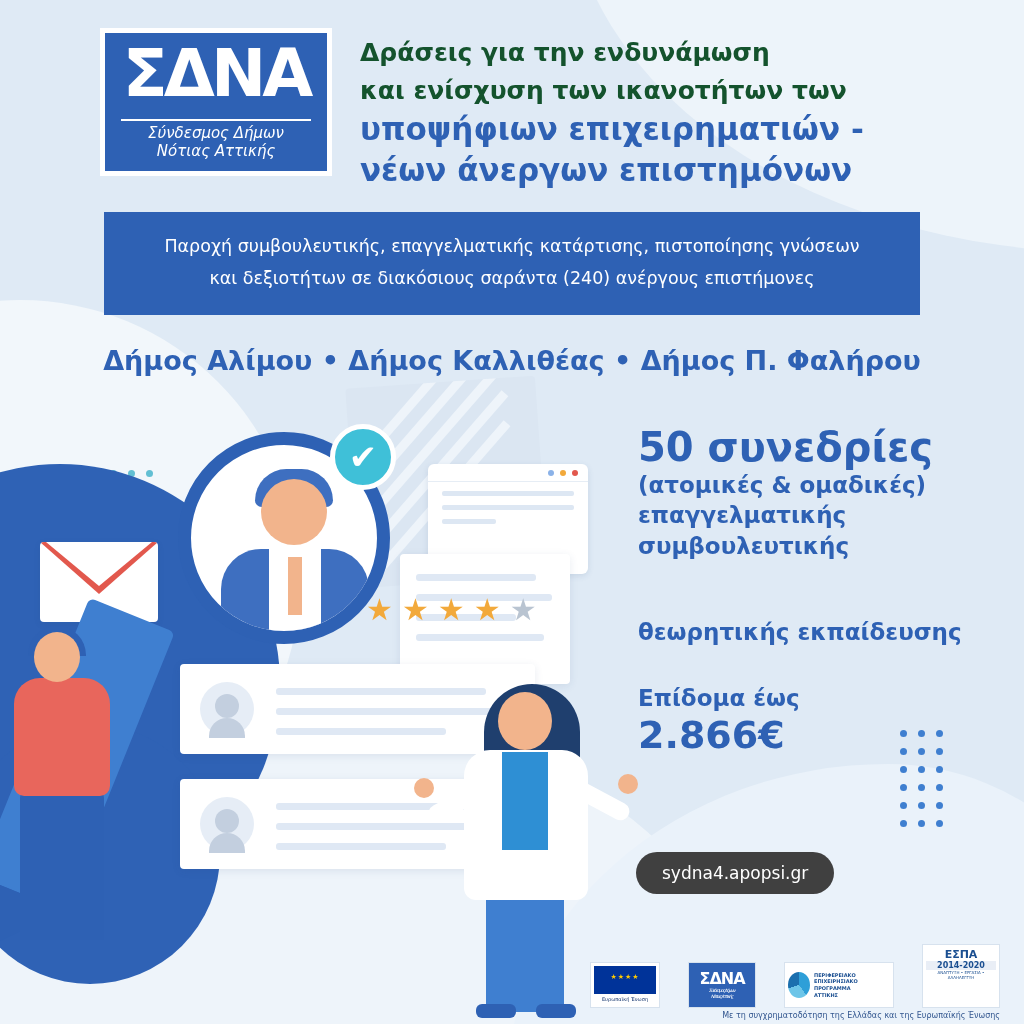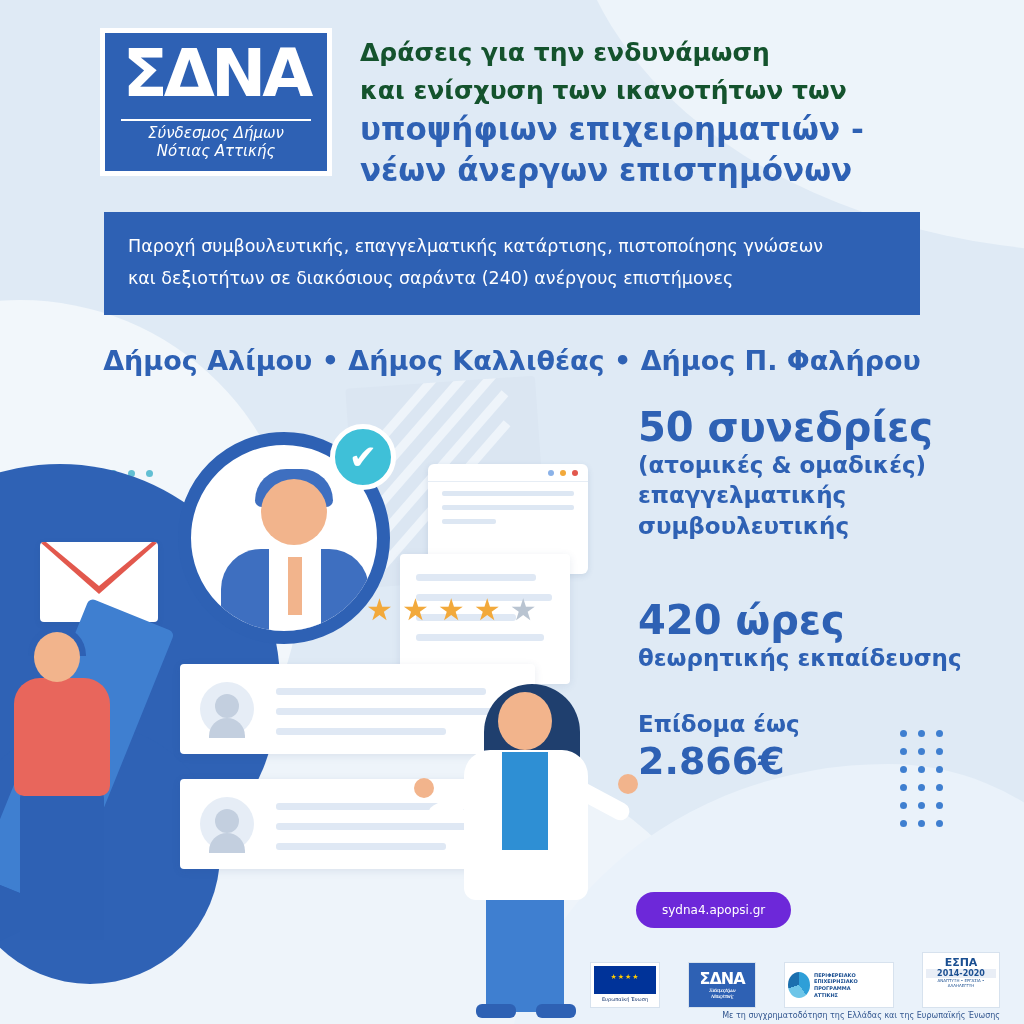--- a/index.html
+++ b/index.html
@@ -96,49 +96,49 @@
   .header-text .l3, .header-text .l4 {
     color: #2e61b4; font-size: 31px; font-weight: bold; line-height: 1.32;
   }
   .header-text .l4 { }
 
   
   .banner {
     position: absolute; top: 212px; left: 104px;
     width: 816px; padding: 18px 24px 20px;
     background: #2e61b4; color: #ffffff;
+    text-align: center;
   }
   .banner div { font-size: 17.5px; line-height: 1.85; }
   .banner b { font-weight: normal; }
 
   
   .municipalities {
     position: absolute; top: 345px; left: 0; width: 1024px;
     text-align: center;
     color: #2e61b4; font-size: 27px; font-weight: bold;
   }
 
   
-  .stats { position: absolute; top: 404px; left: 638px; width: 330px; }
+  .stats { position: absolute; top: 424px; left: 638px; width: 330px; }
   .stat-num {
     color: #2e61b4; font-size: 40px; font-weight: bold; line-height: 1.15;
   }
   .stat-line {
     color: #2e61b4; font-size: 23px; font-weight: bold; line-height: 1.32;
   }
   .stat-block-2 { margin-top: 56px; }
   .stat-block-3 { margin-top: 36px; }
   .stat-block-3 .stat-num { font-size: 38px; }
 
   .url-pill {
     position: absolute; top: 852px; left: 636px;
-    background: #6d28d9; color: #ffffff;
+    background: #404040; color: #ffffff;
     padding: 11px 26px; border-radius: 22px;
-    font-size: 12px;
-    margin-top: 40px;
+    font-size: 17px;
   }
 
   
   .illus { position: absolute; left: 0; bottom: 0; width: 640px; height: 660px; }
 
   .doc-bg {
     position: absolute; left: 352px; top: 18px;
     width: 190px; height: 200px;
     background: #dbe6f2; border-radius: 4px;
     transform: rotate(-4deg);
@@ -284,21 +284,21 @@
     color: #ffcc00; font-size: 7px; letter-spacing: 1px;
   }
   .eu .cap { font-size: 5px; color: #10316b; padding-top: 2px; }
   .sydna-mini { width: 68px; height: 46px; background: #2e61b4; color: #fff;
     font-size: 16px; font-weight: bold; padding-top: 6px; letter-spacing: -1px; }
   .sydna-mini .cap { font-size: 4.5px; font-style: italic; font-weight: normal; line-height: 1.3; }
   .pep { width: 110px; height: 46px; display: flex; align-items: center; gap: 4px; padding: 3px; }
   .pep .swirl { width: 22px; height: 26px; border-radius: 50%;
     background: conic-gradient(#2e9fd8 0 40%, #6dc5e8 40% 70%, #1b6fae 70% 100%); flex: 0 0 auto; }
   .pep .txt { font-size: 5px; color: #1b4f91; text-align: left; line-height: 1.35; font-weight: bold; }
-  .espa { width: 78px; height: 56px; padding: 3px; }
+  .espa { width: 78px; height: 64px; padding: 3px; }
   .espa .t { font-size: 11px; font-weight: bold; color: #1b4f91; }
   .espa .y { font-size: 8px; font-weight: bold; color: #1b4f91; background: #e9eef6; }
   .espa .b { font-size: 4px; color: #1b4f91; }
   .footer-note {
     position: absolute; bottom: 4px; right: 24px;
     font-size: 8px; color: #32568f;
   }
 </style>
 </head>
 <body>
@@ -376,21 +376,20 @@
   <div class="municipalities">Δήμος Αλίμου • Δήμος Καλλιθέας • Δήμος Π. Φαλήρου</div>
 
   <div class="stats">
     <div class="stat-block-1">
       <div class="stat-num">50 συνεδρίες</div>
       <div class="stat-line">(ατομικές &amp; ομαδικές)</div>
       <div class="stat-line">επαγγελματικής</div>
       <div class="stat-line">συμβουλευτικής</div>
     </div>
     <div class="stat-block-2">
-      <div class="stat-num">420 ώρες</div>
       <div class="stat-line">θεωρητικής εκπαίδευσης</div>
     </div>
     <div class="stat-block-3">
       <div class="stat-line">Επίδομα έως</div>
       <div class="stat-num">2.866€</div>
     </div>
   </div>
 
   <div class="url-pill">sydna4.apopsi.gr</div>
 

